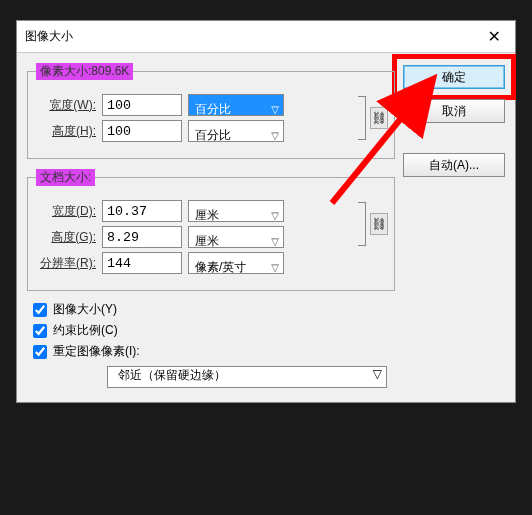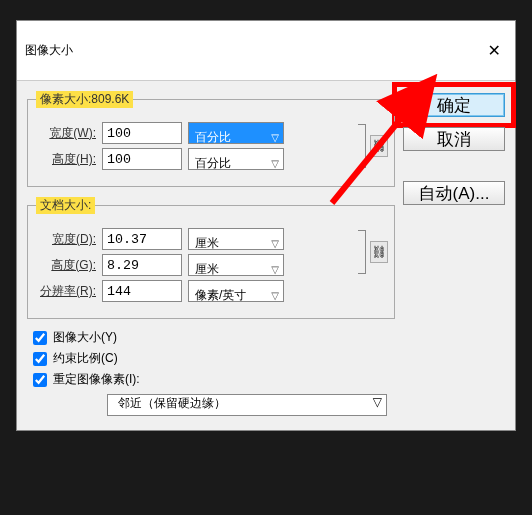--- a/index.html
+++ b/index.html
@@ -17,42 +17,42 @@
       border: 1px solid #888;
       width: 500px;
       margin: 10px auto;
       position: relative;
     }
     .titlebar {
       background: #fff;
       display: flex;
       justify-content: space-between;
       align-items: center;
-      padding: 20px 8px;
+      padding: 6px 8px;
       border-bottom: 1px solid #ccc;
     }
     .close-x { font-size: 16px; padding: 0 6px; cursor: pointer; }
     .body {
       display: flex;
       padding: 10px 10px 14px 10px;
       gap: 8px;
     }
     .left { flex: 1; }
     .right { width: 102px; display: flex; flex-direction: column; gap: 10px; align-items: stretch; padding-top: 2px;}
     fieldset {
       border: 1px solid #aaa;
       padding: 10px 8px 12px 8px;
       margin-bottom: 10px;
       position: relative;
     }
     legend {
       font-size: 12px;
       padding: 0 4px;
       color: #333;
-      background: #fde047;
+      background: #d946ef;
     }
     .row {
       display: flex;
       align-items: center;
       margin: 4px 0;
       gap: 6px;
     }
     .row label.lbl {
       width: 60px;
       text-align: right;
@@ -99,21 +99,21 @@
       cursor: pointer;
     }
     .btn {
       height: 24px;
       border: 1px solid #888;
       background: linear-gradient(#fefefe,#e6e6e6);
       cursor: pointer;
       display: flex;
       align-items: center;
       justify-content: center;
-      font-size: 17px;
+      font-size: 12px;
     }
     .btn.ok-highlight {
       outline: 5px solid #ff0000;
       outline-offset: 6px;
       background: #d8eefb;
       border: 1px solid #3a9bd8;
       box-shadow: inset 0 0 0 1px #7ec6ee;
     }
     .check-row {
       display: flex;

